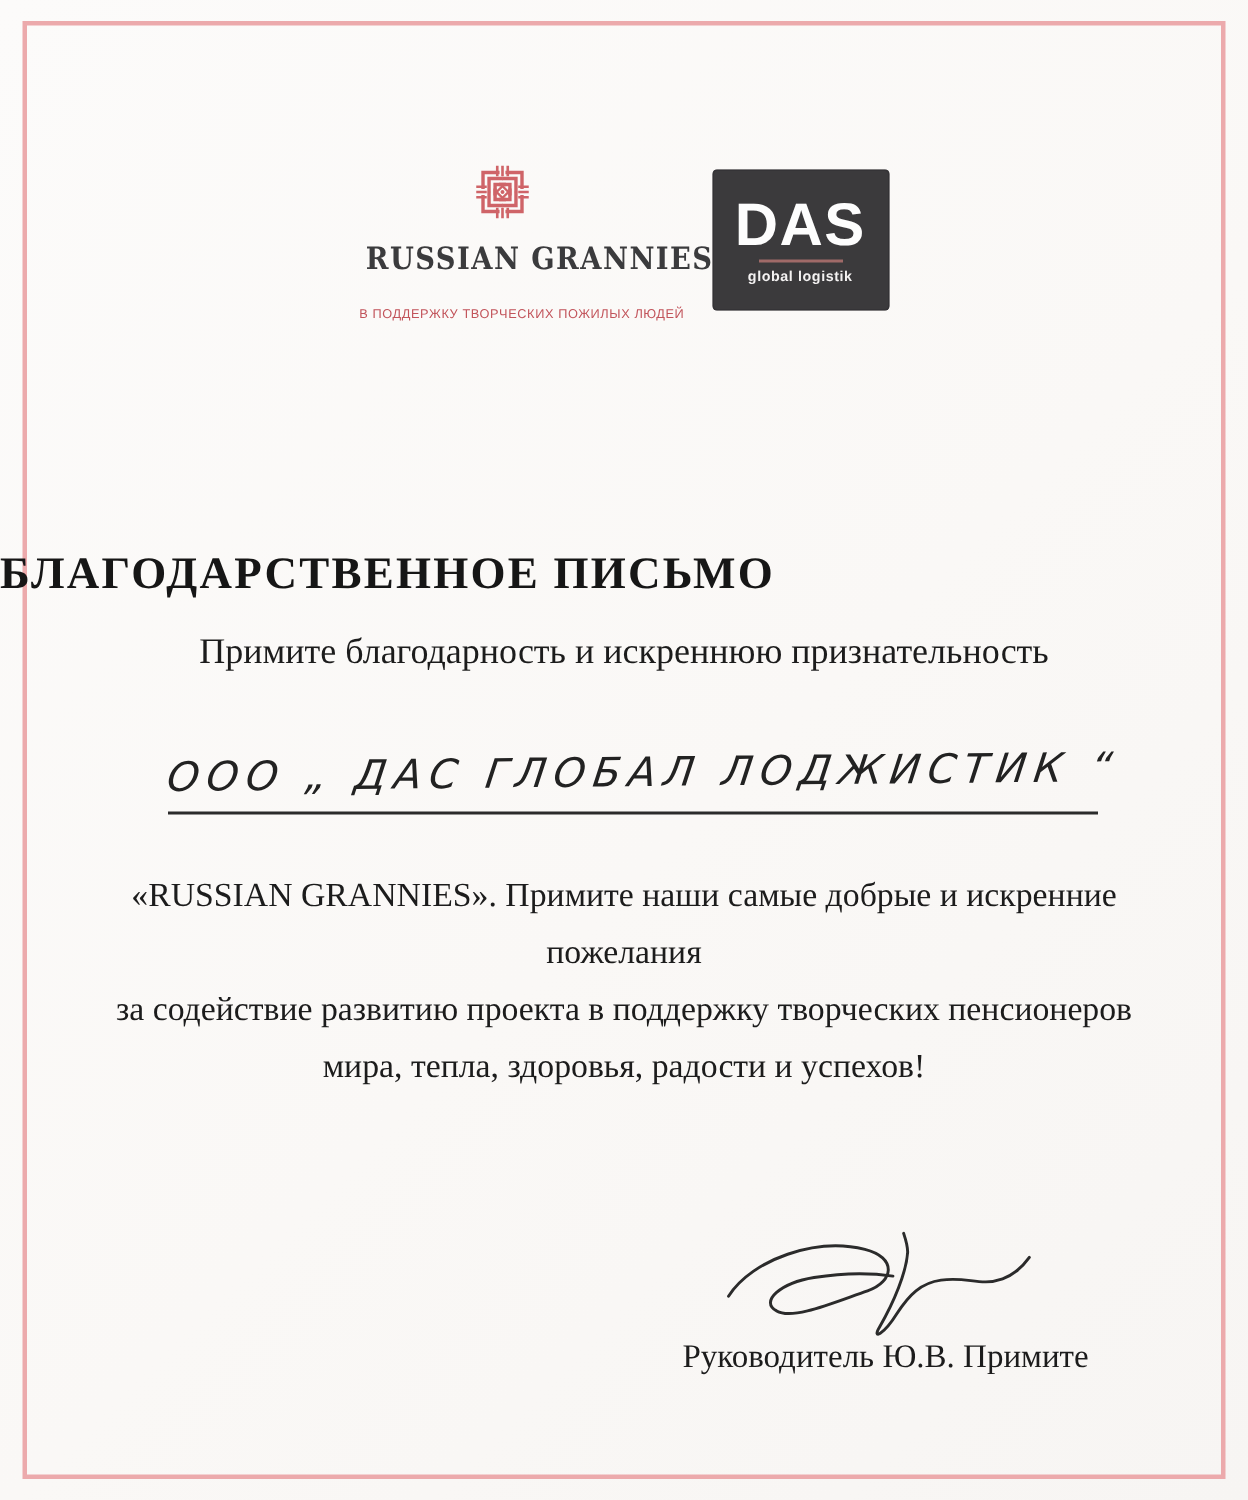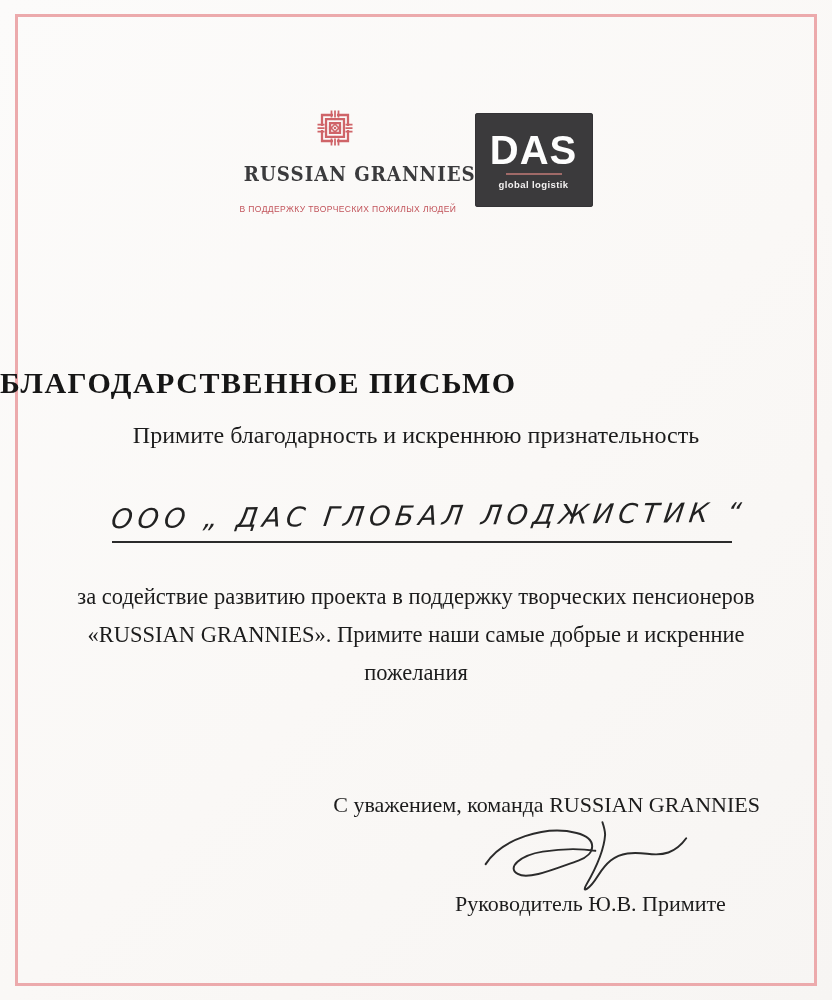--- a/index.html
+++ b/index.html
@@ -145,25 +145,25 @@
 
   <div class="title">БЛАГОДАРСТВЕННОЕ ПИСЬМО</div>
 
   <div class="intro">Примите благодарность и искреннюю признательность</div>
 
   <div class="recipient">
     <span class="handwriting">ООО „ ДАС ГЛОБАЛ ЛОДЖИСТИК “</span>
   </div>
 
   <div class="body-text">
+    <div class="line">«RUSSIAN GRANNIES». Примите наши самые добрые и искренние пожелания</div>
     <div class="line">за содействие развитию проекта в поддержку творческих пенсионеров</div>
-    <div class="line">«RUSSIAN GRANNIES». Примите наши самые добрые и искренние пожелания</div>
+    <div class="line">мира, тепла, здоровья, радости и успехов!</div>
   </div>
 
-  <div class="closing">С уважением, команда RUSSIAN GRANNIES</div>
 
   <svg class="signature" width="215" height="82" viewBox="0 0 240 92">
     <g stroke="#2b2b2b" stroke-width="2.2" fill="none" stroke-linecap="round" stroke-linejoin="round">
       <path d="M8 54 C26 26 74 10 110 19 C134 25 132 43 112 50 C86 59 56 72 44 65 C31 58 47 44 72 40 C97 36 118 37 131 39"></path>
       <path d="M139 7 C141 13 142 17 142 21 C141 36 132 58 121 77 C115 87 124 83 134 67 C143 53 152 44 167 42 C187 39 196 47 213 41 C221 38 228 32 233 25"></path>
     </g>
   </svg>
 
   <div class="signer">Руководитель Ю.В. Примите</div>
 </div>

